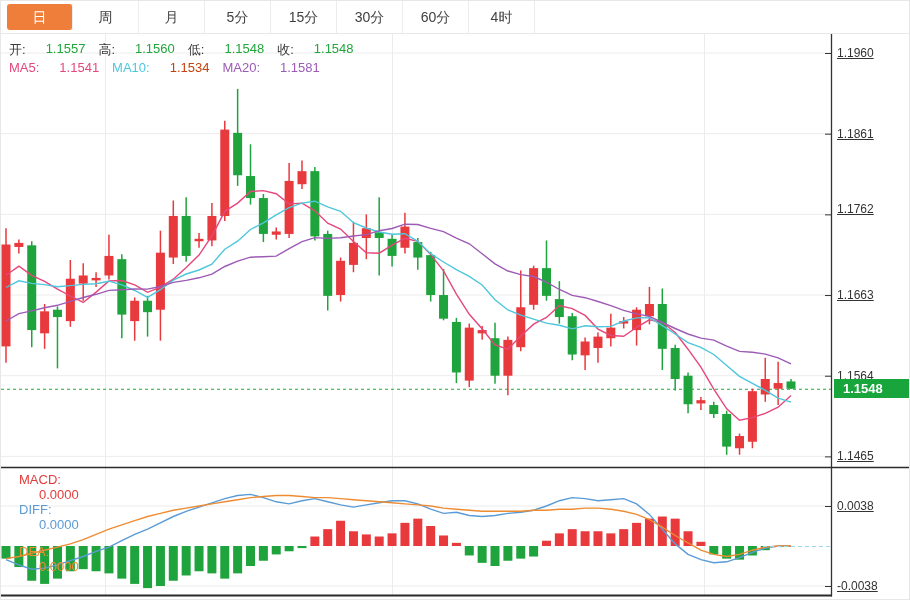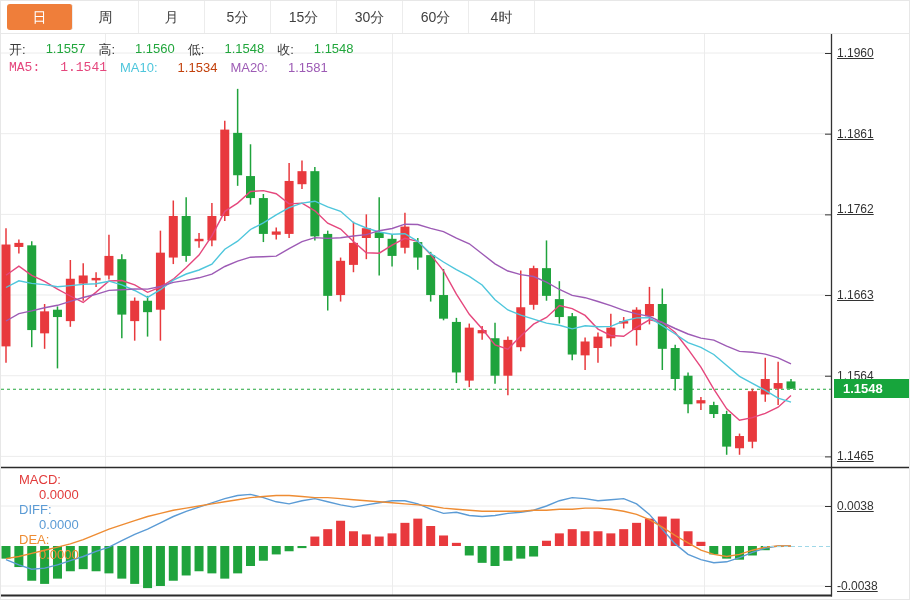--- a/index.html
+++ b/index.html
@@ -415,34 +415,34 @@
     <span class="val" style="color: rgb(33, 166, 60);">1.1557</span>
     <span class="lab">高:</span>
     <span class="val" style="color: rgb(33, 166, 60);">1.1560</span>
     <span class="lab">低:</span>
     <span class="val" style="color: rgb(33, 166, 60);">1.1548</span>
     <span class="lab">收:</span>
     <span class="val" style="color: rgb(33, 166, 60);">1.1548</span>
   </div>
 
   <div class="legend" id="maLegend">
-    <span class="lab ma5c" style="color: rgb(229, 71, 125); font-family: Liberation Mono, monospace;">MA5:</span>
-    <span class="val ma5c" style="color: rgb(229, 71, 125); font-family: Liberation Mono, monospace;">1.1541</span>
+    <span class="lab ma5c" style="color: rgb(229, 71, 125);">MA5:</span>
+    <span class="val ma5c" style="color: rgb(229, 71, 125);">1.1541</span>
     <span class="lab ma10c" style="color: rgb(78, 198, 220);">MA10:</span>
     <span class="val ma10c" style="color: #c2410c;">1.1534</span>
     <span class="lab ma20c" style="color: rgb(157, 91, 181);">MA20:</span>
     <span class="val ma20c" style="color: rgb(157, 91, 181);">1.1581</span>
   </div>
 
   <div class="legend" id="macdLegend">
     <span class="lab mc" style="color: rgb(226, 59, 59);">MACD:</span>
     <span class="val mc" style="color: rgb(226, 59, 59);">0.0000</span>
     <span class="lab dc" style="color: rgb(91, 155, 213);">DIFF:</span>
     <span class="val dc" style="color: rgb(91, 155, 213);">0.0000</span>
-    <span class="lab ec" style="color: rgb(238, 140, 51);">DEA:</span>
+    <span class="lab ec" style="color: rgb(238, 140, 51); margin-top: 12px;">DEA:</span>
     <span class="val ec" style="color: rgb(238, 140, 51);">0.0000</span>
   </div>
 
   <div id="tickLabels">
       <div class="ticklabel" style="top: 44px;">1.1960</div>
       <div class="ticklabel" style="top: 124.68px;">1.1861</div>
       <div class="ticklabel" style="top: 200px;">1.1762</div>
       <div class="ticklabel" style="top: 286.04px;">1.1663</div>
       <div class="ticklabel" style="top: 366.72px;">1.1564</div>
       <div class="ticklabel" style="top: 447.4px;">1.1465</div>

